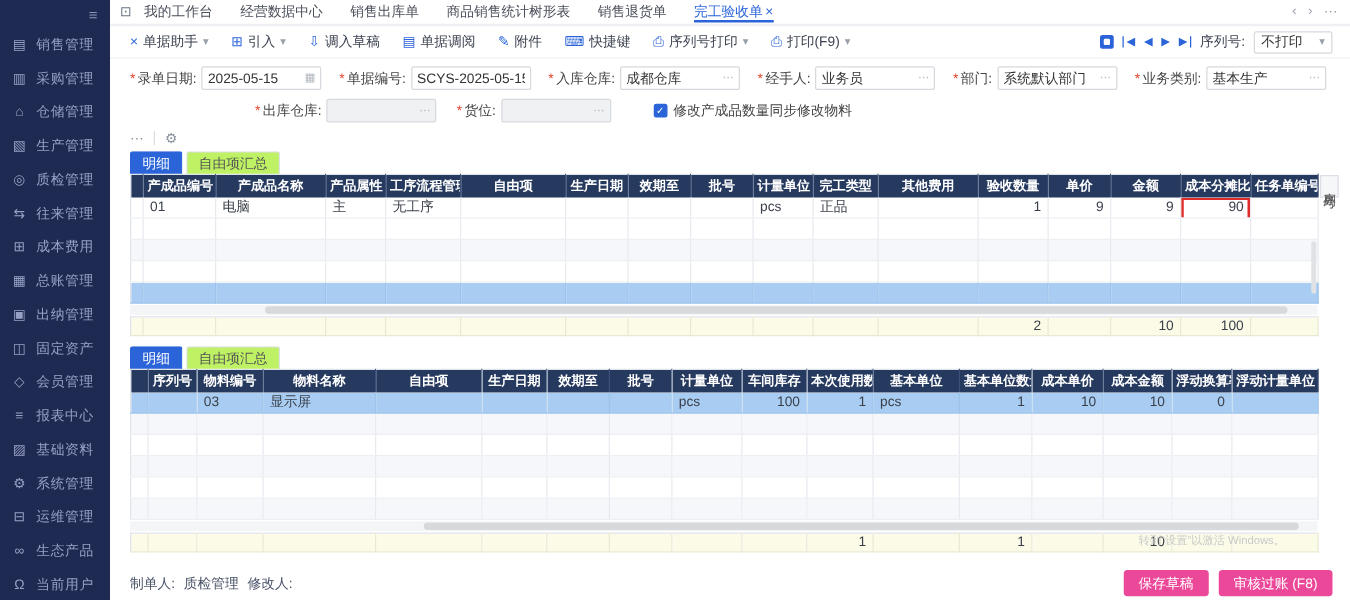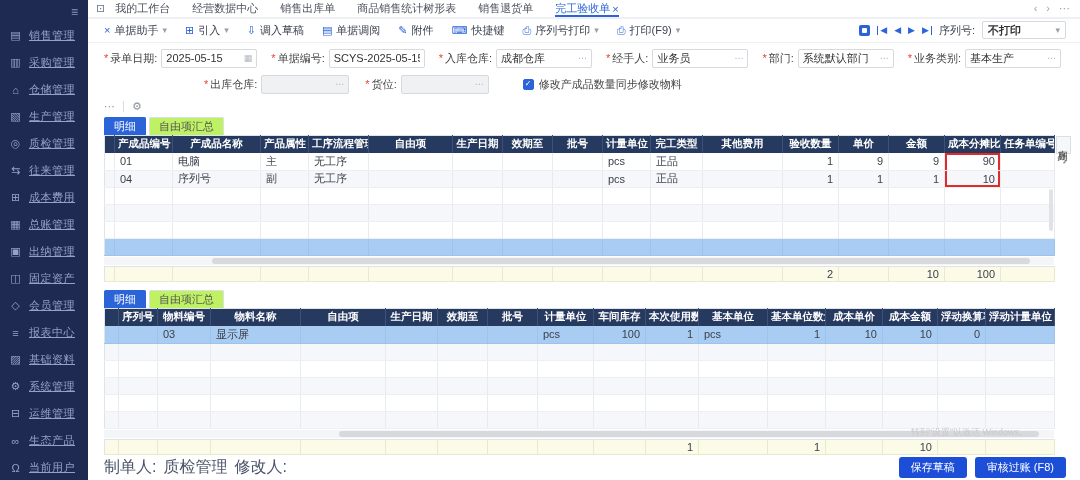--- a/index.html
+++ b/index.html
@@ -5,21 +5,21 @@
 *{margin:0;padding:0;box-sizing:border-box;}
 html,body{width:1080px;height:480px;overflow:hidden;}
 body{font-family:"Liberation Sans","DejaVu Sans",sans-serif;font-size:12px;color:#333;background:#fff;}
 .app{display:flex;width:1080px;height:480px;}
 
 .sidebar{width:88px;flex-shrink:0;background:#1f2a52;display:flex;flex-direction:column;}
 .collapse{align-self:flex-end;color:#8e99c0;padding:5px 10px 1px;cursor:pointer;font-size:12px;}
 .menu{display:flex;flex-direction:column;margin-top:2px;}
 .mitem{display:flex;align-items:center;gap:7px;height:27px;padding:0 4px 0 9px;color:#97a1c6;cursor:pointer;}
 .micon{width:13px;font-size:11px;text-align:center;flex-shrink:0;}
-.mlabel{font-size:11px;letter-spacing:.5px;white-space:nowrap;text-decoration:underline;}
+.mlabel{font-size:11px;letter-spacing:.5px;white-space:nowrap;}
 
 .main{flex:1;min-width:0;display:flex;flex-direction:column;position:relative;background:#fff;}
 
 .tabbar{height:21px;display:flex;align-items:center;gap:10px;padding:0 10px 0 8px;border-bottom:2px solid #eef0f3;font-size:11px;color:#4a4f5a;}
 .wicon{color:#6a7486;}
 .tabs{display:flex;gap:22px;flex:1;}
 .tab{display:flex;align-items:center;gap:2px;cursor:pointer;height:17px;white-space:nowrap;text-align:center;}
 .tab.active{color:#2a64d8;box-shadow:inset 0 -2px 0 #2a64d8;}
 .tclose{font-size:11px;}
 .tabbar-right{display:flex;gap:9px;color:#9aa0a8;}
@@ -29,21 +29,21 @@
 .titem{display:flex;align-items:center;gap:4px;font-size:11px;color:#3c4250;cursor:pointer;white-space:nowrap;}
 .ticon{color:#2a64d8;font-size:11px;}
 .caret{color:#9aa0a8;font-size:9px;}
 .tright{display:flex;align-items:center;gap:7px;}
 .viewbox{width:11px;height:11px;background:#2a64d8;border-radius:2px;position:relative;cursor:pointer;}
 .viewbox::after{content:"";position:absolute;inset:3px;background:#fff;border-radius:1px;}
 .navbtn{color:#2a64d8;font-size:9px;cursor:pointer;line-height:1;}
 .navbtn.first{border-left:1px solid #2a64d8;padding-left:2px;}
 .navbtn.last{border-right:1px solid #2a64d8;padding-right:2px;}
 .sn-label{font-size:11px;color:#3c4250;}
-.select{display:flex;align-items:center;justify-content:space-between;width:84px;height:18px;border:1px solid #d6d9de;border-radius:2px;padding:0 5px;font-size:11px;color:#333;cursor:pointer;background:#fff;font-weight:bold;}
+.select{display:flex;align-items:center;justify-content:space-between;width:63px;height:18px;border:1px solid #d6d9de;border-radius:2px;padding:0 5px;font-size:11px;color:#333;cursor:pointer;background:#fff;}
 
 .formarea{padding:6px 16px 0;}
 .frow{display:flex;align-items:center;}
 .frow1{gap:14px;margin-bottom:7px;flex-wrap:nowrap;}
 .field{display:flex;align-items:center;font-size:11px;color:#444;white-space:nowrap;}
 .star{color:#e0472e;margin-right:2px;}
 .flabel{margin-right:4px;}
 .fbox{display:flex;align-items:center;justify-content:space-between;width:96px;height:19px;border:1px solid #d6d9de;border-radius:2px;padding:0 4px;background:#fff;overflow:hidden;cursor:text;}
 .fval{white-space:nowrap;overflow:hidden;font-size:11px;color:#333;}
 .fsuffix{color:#b3b8c0;font-size:9px;margin-left:2px;flex-shrink:0;cursor:pointer;}
@@ -72,23 +72,23 @@
 .grid td.r{text-align:right;}
 .sumtable td{background:#fbfbe8 !important;border-color:#e9e9d2 !important;height:15px;}
 .rbox-top{box-shadow:inset 0 2px 0 0 #e02b2b,inset 2px 0 0 0 #e02b2b,inset -2px 0 0 0 #e02b2b;}
 .rbox-bottom{box-shadow:inset 0 -2px 0 0 #e02b2b,inset 2px 0 0 0 #e02b2b,inset -2px 0 0 0 #e02b2b;}
 .hscroll{height:8px;width:950px;background:#f4f5f7;position:relative;margin:1px 0;}
 .hthumb{position:absolute;top:1px;height:6px;background:#d7d9dd;border-radius:3px;}
 .sidetab{position:absolute;left:968px;top:19px;width:15px;padding:5px 1px;background:#f6f7f9;border:1px solid #dcdfe5;color:#555;font-size:10px;writing-mode:vertical-rl;text-align:center;letter-spacing:2px;line-height:13px;cursor:pointer;}
 .vscroll{position:absolute;left:961px;top:72px;width:4px;height:42px;background:#e0e2e6;border-radius:2px;cursor:pointer;}
 
 .footer{margin-top:auto;display:flex;align-items:center;justify-content:space-between;padding:0 14px 0 16px;height:28px;}
-.fleft{font-size:16px;color:#4a5368;display:flex;gap:7px;}
+.fleft{font-size:11px;color:#4a5368;display:flex;gap:7px;}
 .fright{display:flex;gap:8px;}
-.btn{background:#1d4ed8;color:#fff;border:none;border-radius:3px;height:21px;padding:0 12px;font-size:11px;font-family:inherit;cursor:pointer;}
+.btn{background:#ec4899;color:#fff;border:none;border-radius:3px;height:21px;padding:0 12px;font-size:11px;font-family:inherit;cursor:pointer;}
 
 .watermark{position:absolute;right:52px;top:425px;color:#bfbfbf;pointer-events:none;z-index:5;}
 .wm1{font-size:15px;}
 .wm2{font-size:9px;color:#c9c9c9;margin-top:1px;}
 </style>
 </head>
 <body>
 
 <div class="app">
 
@@ -443,39 +443,20 @@
               <td></td>
               <td></td>
               <td></td>
               <td>pcs</td>
               <td>正品</td>
               <td></td>
               <td class="r">1</td>
               <td class="r">9</td>
               <td class="r">9</td>
               <td class="r rbox-top">90</td>
-              <td></td>
-            </tr>
-            <tr class="alt">
-              <td></td>
-              <td>04</td>
-              <td>序列号</td>
-              <td>副</td>
-              <td>无工序</td>
-              <td></td>
-              <td></td>
-              <td></td>
-              <td></td>
-              <td>pcs</td>
-              <td>正品</td>
-              <td></td>
-              <td class="r">1</td>
-              <td class="r">1</td>
-              <td class="r">1</td>
-              <td class="r rbox-bottom">10</td>
               <td></td>
             </tr>
             <tr>
               <td></td>
               <td></td>
               <td></td>
               <td></td>
               <td></td>
               <td></td>
               <td></td>

